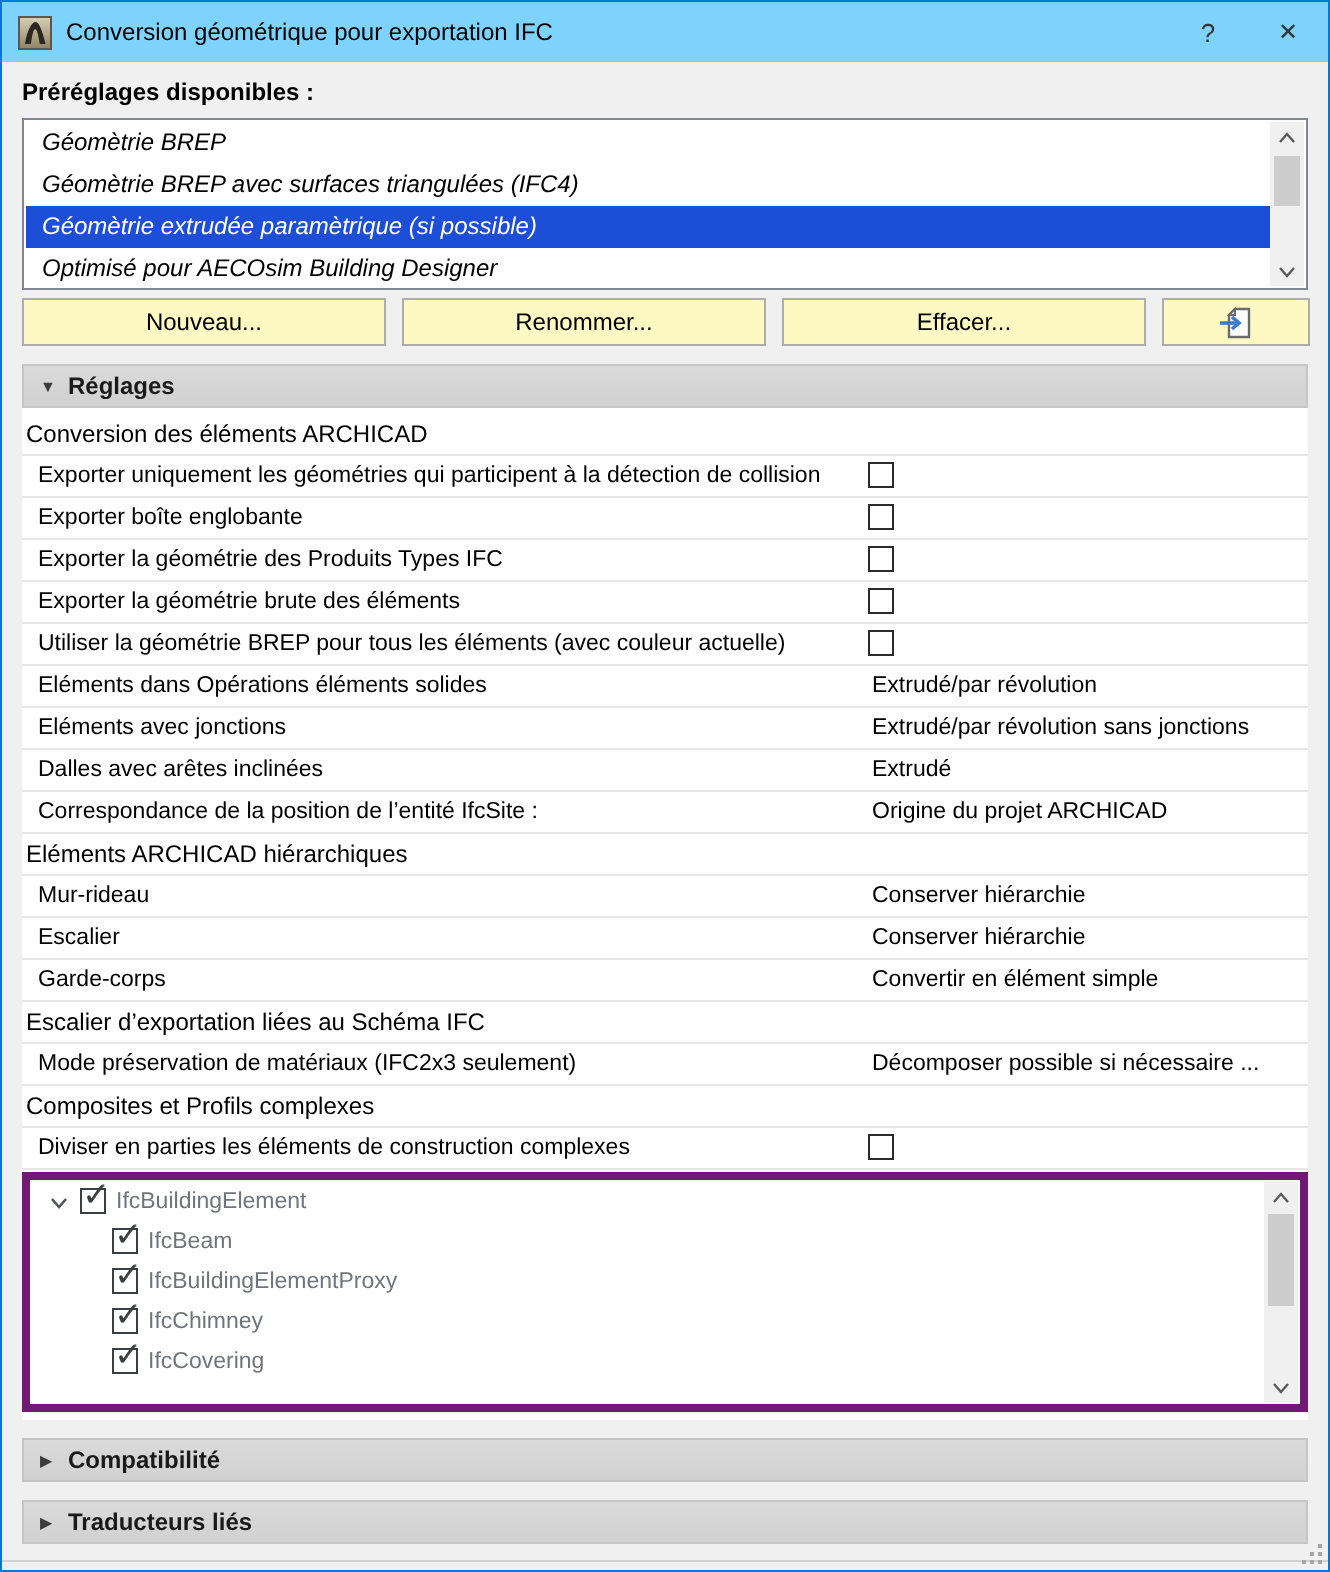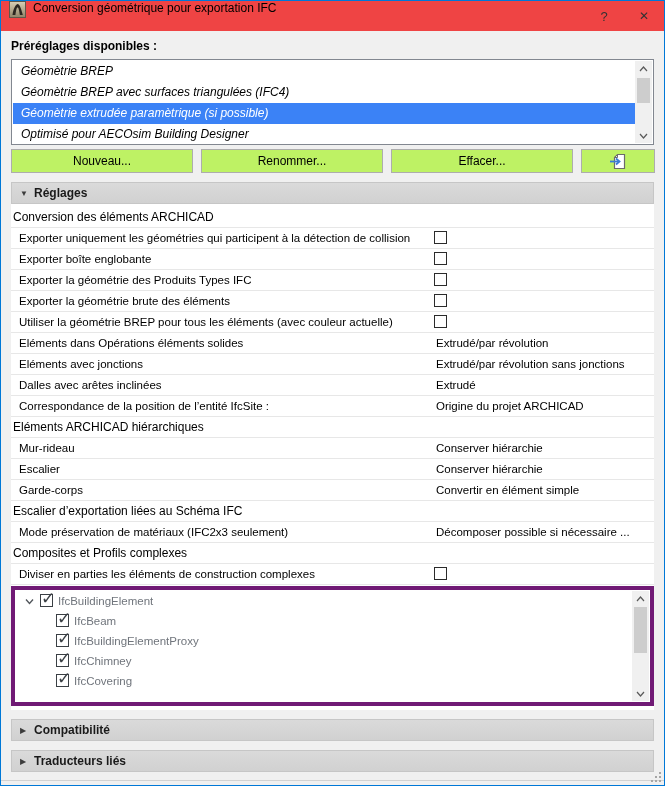--- a/index.html
+++ b/index.html
@@ -2,41 +2,41 @@
 <html><head>
 <meta charset="utf-8">
 <style>
   html,body{margin:0;padding:0;background:#9c9c9c;}
   *{box-sizing:border-box;font-family:"Liberation Sans","DejaVu Sans",sans-serif;}
   .window{
     position:relative;width:665px;height:786px;background:#f0f0f0;
     border:1px solid #0078d7;overflow:hidden;
   }
   
-  .titlebar{height:30px;background:#ef4444;display:flex;align-items:flex-start;padding:0 0 0 8px;}
+  .titlebar{height:30px;background:#7dd3fc;display:flex;align-items:center;padding:0 0 0 8px;}
   .app-icon{width:17px;height:17px;margin-right:7px;flex:0 0 auto;}
   .title-text{font-size:12px;color:#000;flex:1 1 auto;white-space:nowrap;overflow:hidden;}
   .cap-btn{width:40px;height:30px;display:flex;align-items:center;justify-content:center;
     font-size:13px;color:#333;background:transparent;border:none;}
   .cap-close{font-size:12px;}
   
   .bodyarea{padding:6px 10px 0 10px;}
   .presets-label{font-size:12px;font-weight:bold;color:#000;margin:2px 0 6px 0;}
   .listbox{position:relative;height:86px;background:#fff;border:1px solid #828790;}
   .list-rows{position:absolute;left:1px;right:18px;top:1px;bottom:1px;overflow:hidden;}
   .list-item{height:21px;line-height:21px;padding-left:8px;font-size:12px;color:#000;white-space:nowrap;font-style:italic;}
-  .list-item.selected{background:#3b82f6;color:#fff;}
+  .list-item.selected{background:#1d4ed8;color:#fff;}
   .vscroll{position:absolute;top:1px;bottom:1px;right:1px;width:17px;background:#f0f0f0;}
   .scroll-arrow{position:absolute;left:0;width:17px;height:15px;display:flex;align-items:center;justify-content:center;}
   .scroll-arrow.up{top:0;}
   .scroll-arrow.down{bottom:0;}
   .scroll-thumb{position:absolute;left:2px;width:13px;background:#cdcdcd;}
   
   .btn-row{display:flex;margin-top:4px;gap:8px;}
-  .pbtn{height:24px;background:#bef264;border:1px solid #adadad;font-size:12px;color:#000;
+  .pbtn{height:24px;background:#fef9c3;border:1px solid #adadad;font-size:12px;color:#000;
     display:flex;align-items:center;justify-content:center;}
   .pbtn.wide{flex:0 0 182px;}
   .pbtn.iconb{flex:0 0 74px;}
   
   .sec-header{height:22px;margin-top:9px;background:linear-gradient(#dadada,#d1d1d1);
     border:1px solid #c6c6c6;display:flex;align-items:center;padding-left:8px;font-size:12px;font-weight:bold;color:#1a1a1a;}
   .sec-tri{font-size:8px;color:#3c3c3c;width:14px;display:inline-block;}
   
   .panel{background:#fff;margin:0 0 0 0;padding:3px 0 4px 0;}
   .g-head{height:21px;line-height:21px;font-size:12px;font-weight:normal;color:#000;

